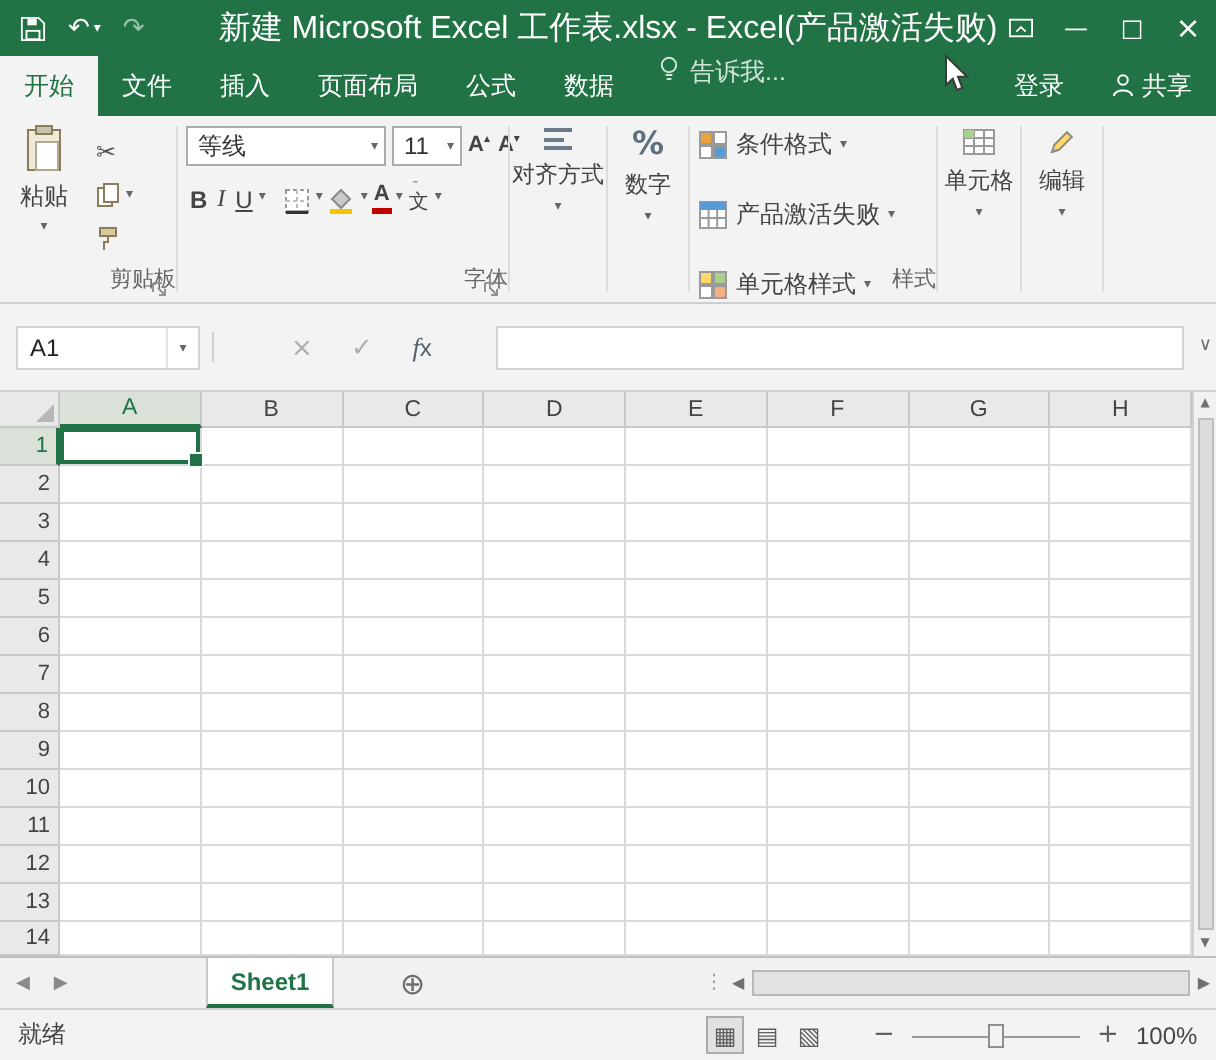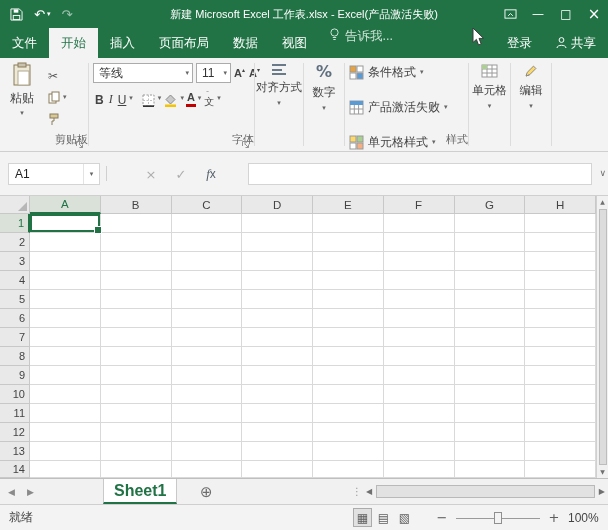--- a/index.html
+++ b/index.html
@@ -11,21 +11,21 @@
     -webkit-font-smoothing:antialiased;
   }
   .g { font-family:"DejaVu Sans",sans-serif; }
 
   
   .titlebar { position:absolute; top:0; left:0; right:0; height:28px; background:#217346; display:flex; align-items:center; color:#fff; }
   .qat { display:flex; align-items:center; gap:11px; padding:0 10px; }
   .qbtn { display:flex; align-items:center; font-size:13px; color:#fff; line-height:1; }
   .qbtn .dd { font-size:7px; margin-left:2px; }
   .qbtn.dim { opacity:.55; }
-  .title { position:absolute; left:50%; transform:translateX(-50%); font-size:11px; white-space:nowrap; color:#fff; }
+  .title { position:absolute; left:50%; transform:translateX(-50%); font-size:16px; white-space:nowrap; color:#fff; }
   .win-controls { margin-left:auto; display:flex; height:100%; }
   .win-btn { width:28px; height:100%; display:flex; align-items:center; justify-content:center; font-size:12px; color:#fff; }
 
   
   .tabbar { position:absolute; top:28px; left:0; right:0; height:30px; background:#217346; display:flex; align-items:stretch; color:#fff; font-size:12.5px; }
   .tab { padding:0 12px; display:flex; align-items:center; white-space:nowrap; }
   .tab.active { background:#f3f3f3; color:#217346; }
   .tellme { display:flex; align-items:flex-start; gap:5px; color:#cfe3d7; padding:0 10px; white-space:nowrap; }
   .right-tabs { margin-left:auto; display:flex; align-items:stretch; }
   .share-ic { margin-right:4px; display:flex; align-items:center; }
@@ -96,21 +96,21 @@
   .cell.active { box-shadow:inset 0 0 0 2px #217346; z-index:1; }
   .cell.active::after { content:''; position:absolute; right:-2px; bottom:-2px; width:6px; height:6px; background:#217346; border:1px solid #fff; z-index:2; }
 
   .vscroll { position:absolute; top:196px; right:0; width:12px; height:282px; background:#f1f1f1; border-left:1px solid #d0d0d0; display:flex; flex-direction:column; align-items:center; padding:2px 0; }
   .vscroll .arr { font-size:6px; color:#707070; line-height:8px; }
   .vthumb { flex:1; width:8px; margin:3px 0; background:#dcdcdc; border:1px solid #bdbdbd; }
 
   
   .sheetbar { position:absolute; top:478px; left:0; right:0; height:26px; background:#f1f1f1; border-top:1px solid #bfbfbf; }
   .snav { position:absolute; left:8px; top:0; height:26px; display:flex; align-items:center; gap:12px; color:#8a8a8a; font-size:9px; }
-  .sheet-tab { position:absolute; left:103px; top:0; height:25px; min-width:64px; padding:0 10px; background:#fff; border-left:1px solid #c9c9c9; border-right:1px solid #c9c9c9; border-bottom:2px solid #217346; color:#217346; font-weight:bold; display:flex; align-items:center; justify-content:center; font-size:16px; }
+  .sheet-tab { position:absolute; left:103px; top:0; height:25px; min-width:64px; padding:0 10px; background:#fff; border-left:1px solid #c9c9c9; border-right:1px solid #c9c9c9; border-bottom:2px solid #217346; color:#217346; font-weight:bold; display:flex; align-items:center; justify-content:center; font-size:12px; }
   .add-sheet { position:absolute; left:200px; top:0; height:25px; display:flex; align-items:center; font-size:15px; color:#6d6d6d; }
   .splitter { position:absolute; left:352px; top:0; height:25px; display:flex; align-items:center; font-size:10px; color:#9a9a9a; }
   .hscroll { position:absolute; left:366px; right:3px; top:5px; height:15px; display:flex; align-items:center; gap:2px; }
   .hscroll .arr { font-size:8px; color:#707070; }
   .htrack { flex:1; height:13px; position:relative; }
   .hthumb { position:absolute; left:2px; right:2px; top:0; height:13px; background:#e2e2e2; border:1px solid #b9b9b9; }
 
   
   .statusbar { position:absolute; top:504px; left:0; right:0; height:26px; background:#f3f3f3; border-top:1px solid #cfcfcf; display:flex; align-items:center; color:#444; }
   .status-left { padding-left:9px; font-size:12px; }
@@ -154,26 +154,26 @@
           <path d="M4.5 8.5 L7 6 L9.5 8.5" fill="none" stroke="#fff"></path>
         </svg>
     </span>
     <span class="win-btn g">—</span>
     <span class="win-btn g">□</span>
     <span class="win-btn g" style="font-size:15px">×</span>
   </div>
 </div>
 
 <div class="tabbar">
+  <span class="tab active">开始</span>
   <span class="tab">文件</span>
-  <span class="tab active">开始</span>
   <span class="tab">插入</span>
   <span class="tab">页面布局</span>
+  <span class="tab">公式</span>
   <span class="tab">数据</span>
-  <span class="tab">视图</span>
   <span class="tellme">
     <svg width="11" height="13" viewBox="0 0 11 13">
         <circle cx="5.5" cy="4.5" r="3.6" fill="none" stroke="#cfe3d7"></circle>
         <path d="M3.8 9.5h3.4M4.3 11.5h2.4" stroke="#cfe3d7" fill="none"></path>
       </svg>
     <span>告诉我...</span>
   </span>
   <span class="right-tabs">
     <span class="tab">登录</span>
     <span class="tab">

